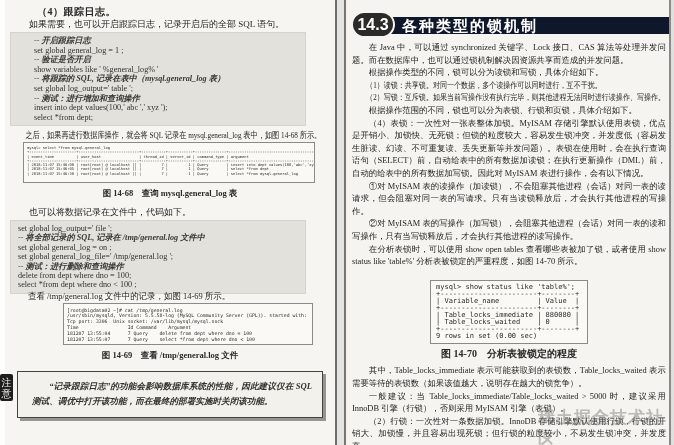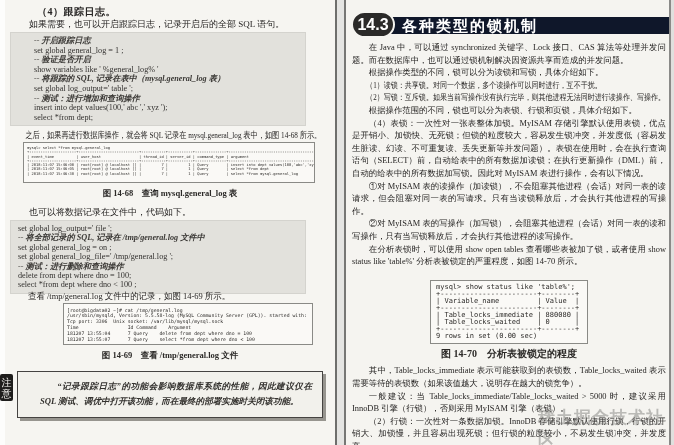--- a/index.html
+++ b/index.html
@@ -46,21 +46,21 @@
   .fig69 .mono-wrap{transform:scale(.80);width:312px;}
   .figbox .line{font-family:"DejaVu Sans Mono",monospace;font-size:6px;line-height:6.8px;white-space:pre;color:#2c2a28;}
   .fig69 .line{line-height:7.2px;}
 
   .caption{position:absolute;left:0;width:100%;text-align:center;font-size:8.5px;font-weight:bold;color:#2b2927;}
   .cap68{top:188px;}
   .cap69{top:350px;}
 
   .notebox{position:absolute;top:371px;left:12px;width:306px;box-sizing:border-box;
     background:#f2f1ec;border:1px solid #454341;box-shadow:3px 3px 0 #97958f;
-    padding:7px 10px 8px 22px;}
+    padding:7px 10px 8px 14px;}
   .notebox .note-text{font-size:8.6px;line-height:15px;font-style:italic;font-weight:bold;
     color:#34322f;text-align:justify;text-indent:2em;}
   .note-badge{position:absolute;top:374px;left:0px;width:13px;height:27px;
     background:#1e1d1c;color:#f5f4f0;border-radius:2px;
     font-size:10px;line-height:11px;text-align:center;word-break:break-all;
     padding-top:3px;box-sizing:border-box;font-family:"Liberation Sans",sans-serif;}
 
   
   .sec-bar{position:absolute;top:17px;left:24px;right:0;height:17px;background:#0f172a;
     color:#ffffff;font-family:"Liberation Sans",sans-serif;font-weight:bold;

